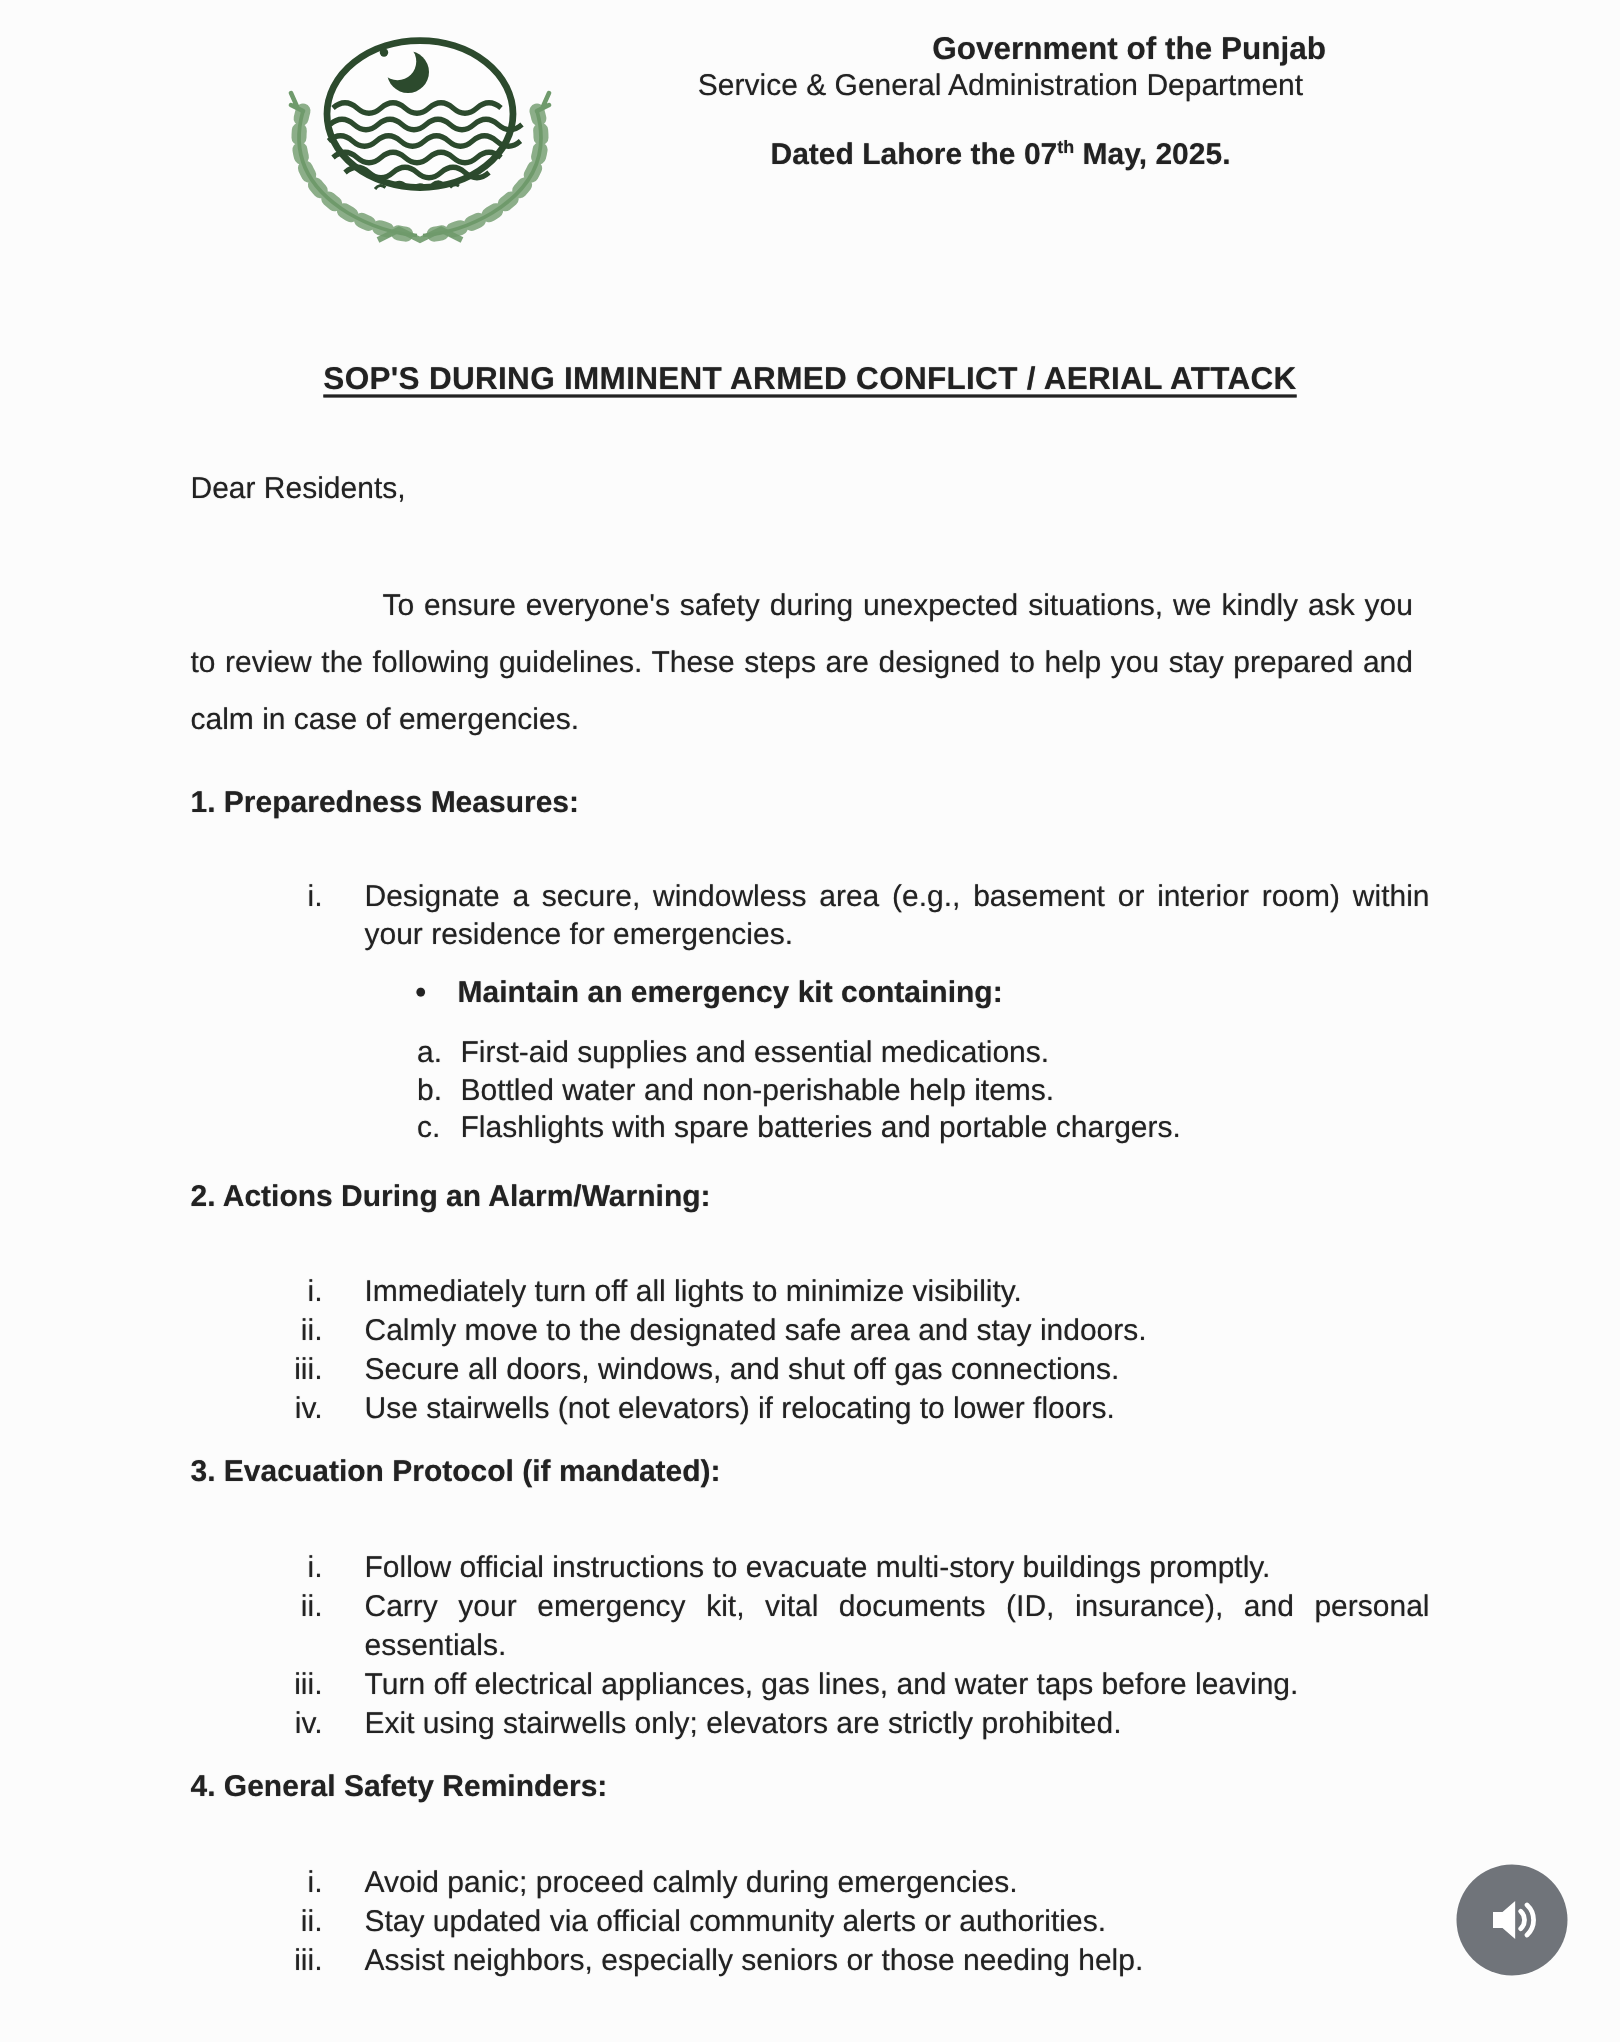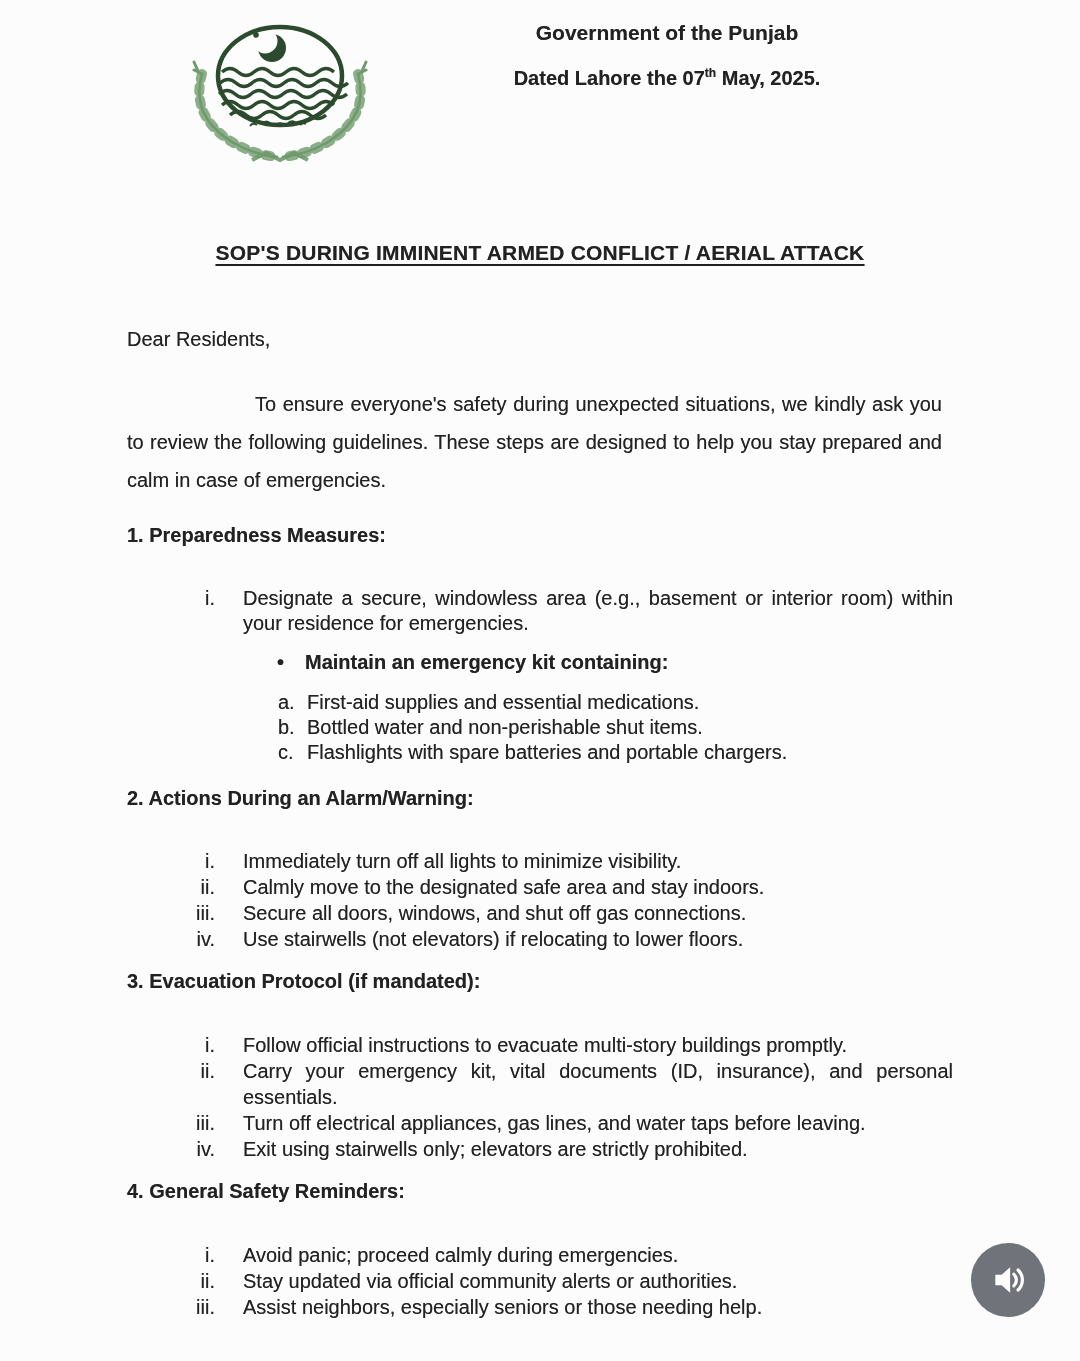--- a/index.html
+++ b/index.html
@@ -13,21 +13,21 @@
     width:1080px; height:1361px;
     background:#fcfcfc;
     color:#222222;
     overflow:hidden;
   }
   .scan { text-shadow: 0 0 0.6px rgba(34,34,34,0.55); }
 
   
   .logo { position:absolute; left:186px; top:14px; width:188px; height:150px; }
   .header-text { position:absolute; left:450px; top:20px; width:434px; text-align:center; }
-  .org1 { font-size:21px; font-weight:bold; line-height:25px; }
+  .org1 { font-size:21px; font-weight:bold; line-height:25px;text-align:right; }
   .org2 { font-size:20px; line-height:25px; }
   .org3 { font-size:20px; font-weight:bold; line-height:25px; }
   .dateline { font-size:20px; font-weight:bold; margin-top:21px; }
   .dateline sup { font-size:12px; vertical-align:super; }
 
   
   .doc-title {
     position:absolute; top:241px; left:0; width:100%;
     text-align:center; font-size:21px; font-weight:bold; letter-spacing:0.2px;
   }
@@ -101,26 +101,27 @@
       <path d="M33,80 q8,-7 16,0 t16,0 t16,0 t16,0 t16,0 t16,0 t16,0 t16,0"></path>
       <path d="M36,91 q8,-7 16,0 t16,0 t16,0 t16,0 t16,0 t16,0 t16,0"></path>
       <path d="M44,101 q8,-7 16,0 t16,0 t16,0 t16,0 t16,0 t16,0"></path>
     </g>
 
     <path d="M64,112 q3,-4 7,-1 M76,110 q4,-5 9,0 M90,111 q3,-3 7,-1 M102,109 q5,-4 9,1 M114,111 q3,-3 6,-1" stroke="#2c4a2d" stroke-width="2" fill="none"></path>
   </svg>
 
   <div class="header-text">
     <div class="org1 scan">Government of the Punjab</div>
+    <div class="org2 scan">Service &amp; General Administration Department</div>
     <div class="dateline scan"><span>Dated Lahore the 07</span><sup>th</sup><span> May, 2025.</span></div>
   </div>
 
   <div class="doc-title scan"><span>SOP'S DURING IMMINENT ARMED CONFLICT / AERIAL ATTACK</span></div>
 
-  <div class="content scan" style="top:328px">Dear Residents,</div>
+  <div class="content scan" style="top:315px">Dear Residents,</div>
 
   <div class="content intro scan" style="top:385px">To ensure everyone's safety during unexpected situations, we kindly ask you to review the following guidelines. These steps are designed to help you stay prepared and calm in case of emergencies.</div>
 
   <div class="content sec-heading scan" style="top:524px">1. Preparedness Measures:</div>
   <div class="content scan" style="top:586px">
     <div class="list-row lh25">
       <span class="marker">i.</span>
       <span class="item-text">Designate a secure, windowless area (e.g., basement or interior room) within your residence for emergencies.</span>
     </div>
   </div>
@@ -128,21 +129,21 @@
     <span class="bullet-marker">•</span>
     <span class="bullet-text">Maintain an emergency kit containing:</span>
   </div>
   <div class="content sub-list scan" style="top:690px">
     <div class="sub-row">
       <span class="sub-marker">a.</span>
       <span class="sub-text">First-aid supplies and essential medications.</span>
     </div>
     <div class="sub-row">
       <span class="sub-marker">b.</span>
-      <span class="sub-text">Bottled water and non-perishable shut items.</span>
+      <span class="sub-text">Bottled water and non-perishable help items.</span>
     </div>
     <div class="sub-row">
       <span class="sub-marker">c.</span>
       <span class="sub-text">Flashlights with spare batteries and portable chargers.</span>
     </div>
   </div>
 
   <div class="content sec-heading scan" style="top:787px">2. Actions During an Alarm/Warning:</div>
   <div class="content scan" style="top:848px">
     <div class="list-row">

